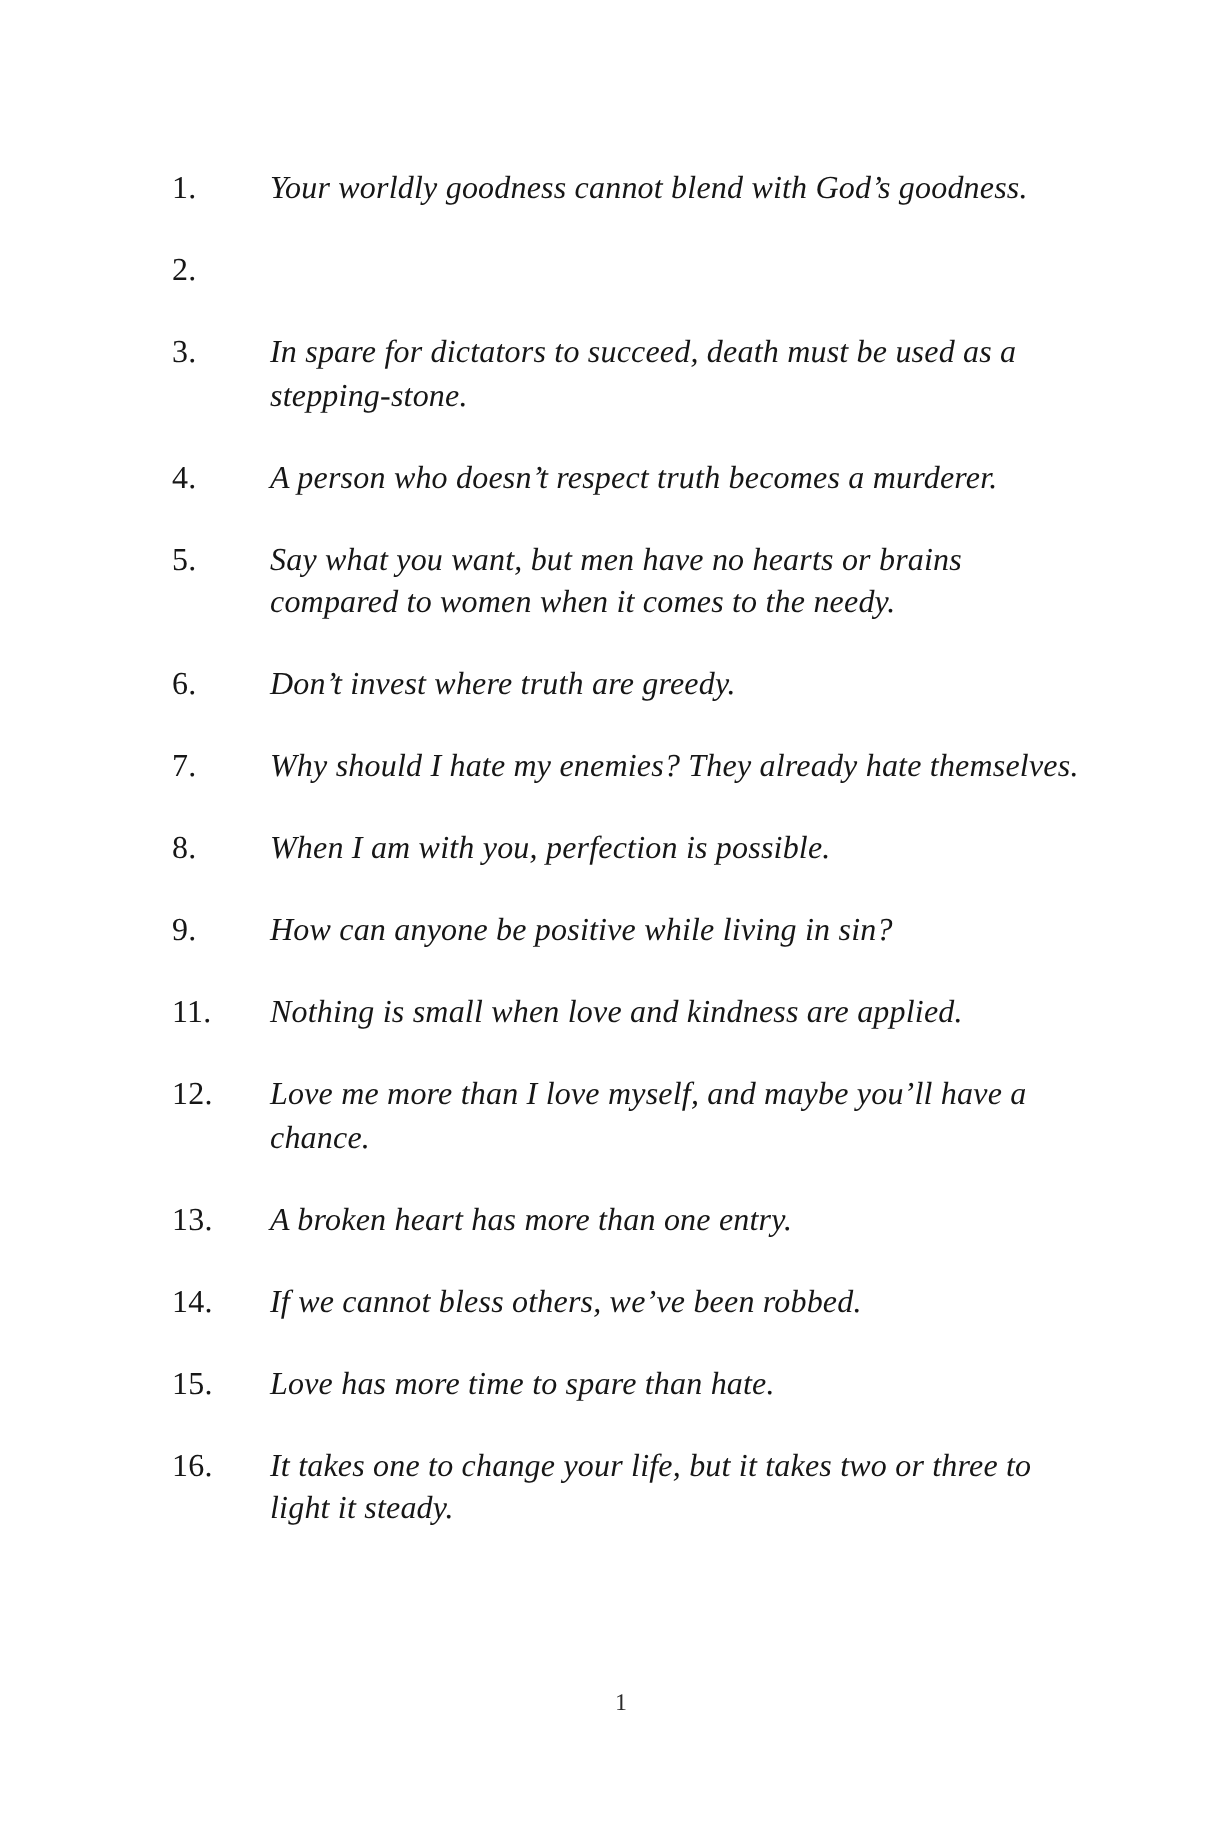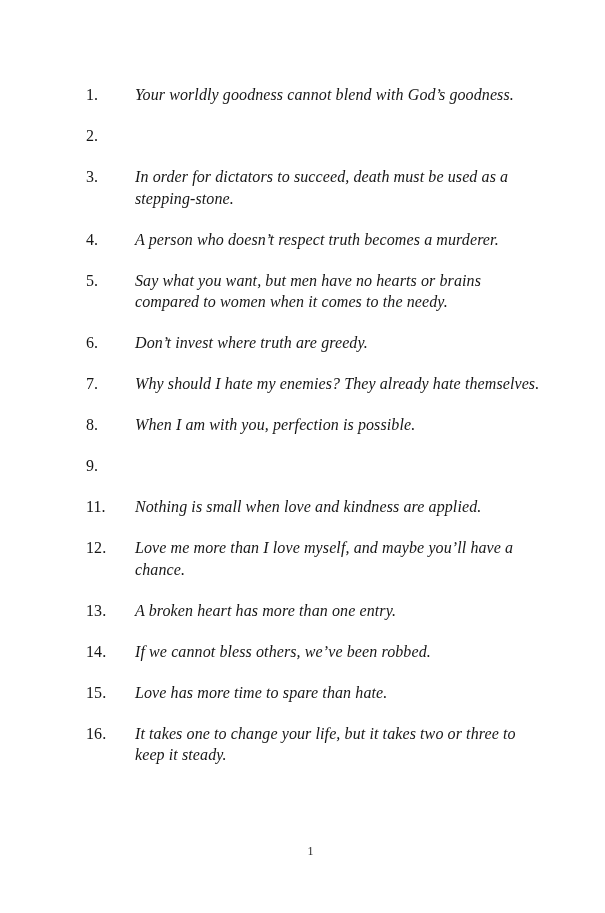--- a/index.html
+++ b/index.html
@@ -67,21 +67,21 @@
   <ol class="quote-list">
     <li class="quote-item">
       <span class="item-number">1.</span>
       <span class="item-text">Your worldly goodness cannot blend with God’s goodness.</span>
     </li>
     <li class="quote-item">
       <span class="item-number">2.</span>
     </li>
     <li class="quote-item">
       <span class="item-number">3.</span>
-      <span class="item-text">In order for dictators to succeed, death must be used as a
+      <span class="item-text">In spare for dictators to succeed, death must be used as a
 stepping-stone.</span>
     </li>
     <li class="quote-item">
       <span class="item-number">4.</span>
       <span class="item-text">A person who doesn’t respect truth becomes a murderer.</span>
     </li>
     <li class="quote-item">
       <span class="item-number">5.</span>
       <span class="item-text">Say what you want, but men have no hearts or brains
 compared to women when it comes to the needy.</span>
@@ -93,20 +93,21 @@
     <li class="quote-item">
       <span class="item-number">7.</span>
       <span class="item-text">Why should I hate my enemies? They already hate themselves.</span>
     </li>
     <li class="quote-item">
       <span class="item-number">8.</span>
       <span class="item-text">When I am with you, perfection is possible.</span>
     </li>
     <li class="quote-item">
       <span class="item-number">9.</span>
+      <span class="item-text">How can anyone be positive while living in sin?</span>
     </li>
     <li class="quote-item">
       <span class="item-number">11.</span>
       <span class="item-text">Nothing is small when love and kindness are applied.</span>
     </li>
     <li class="quote-item">
       <span class="item-number">12.</span>
       <span class="item-text">Love me more than I love myself, and maybe you’ll have a
 chance.</span>
     </li>
@@ -118,20 +119,20 @@
       <span class="item-number">14.</span>
       <span class="item-text">If we cannot bless others, we’ve been robbed.</span>
     </li>
     <li class="quote-item">
       <span class="item-number">15.</span>
       <span class="item-text">Love has more time to spare than hate.</span>
     </li>
     <li class="quote-item">
       <span class="item-number">16.</span>
       <span class="item-text">It takes one to change your life, but it takes two or three to
-keep it steady.</span>
+light it steady.</span>
     </li>
   </ol>
 
   <div class="page-footer">
     <span>1</span>
   </div>
 </div>
 
 </body></html>

